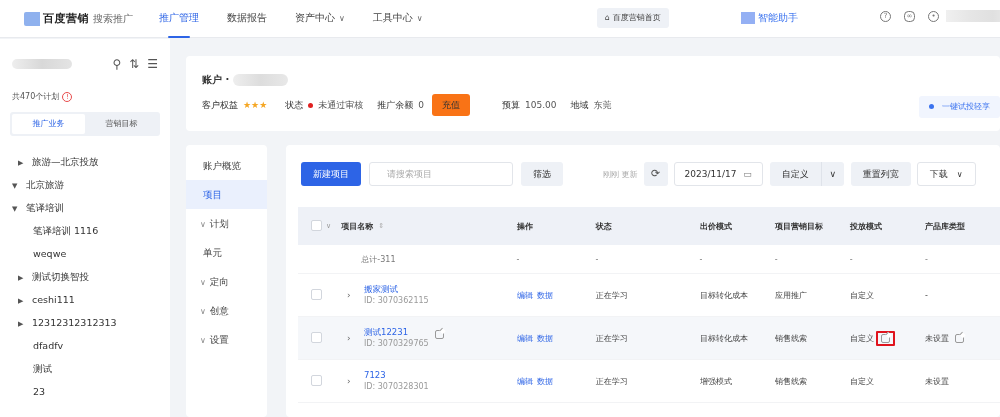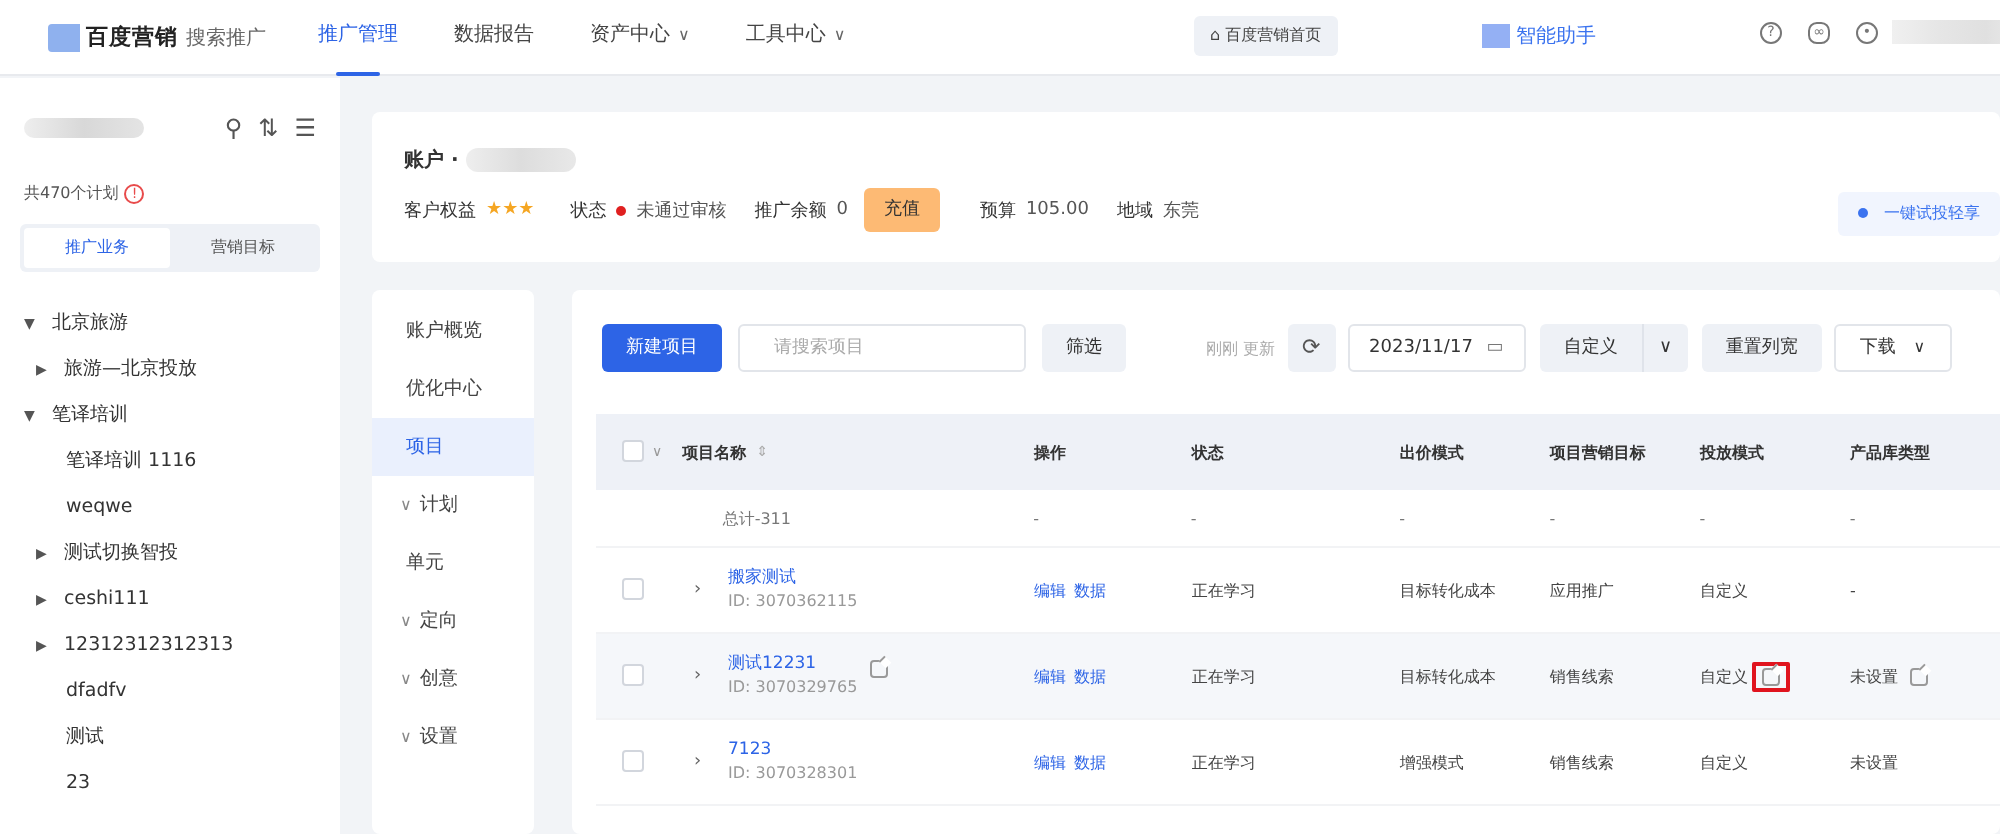--- a/index.html
+++ b/index.html
@@ -46,21 +46,21 @@
 
   
   .account { position: absolute; left: 186px; top: 56px; width: 814px; height: 75px; background: #fff; border-radius: 4px; }
   .acct-title { position: absolute; left: 16px; top: 17px; font-size: 10px; color: #333; font-weight: bold; display: flex; align-items: center; }
   .acct-blur { width: 55px; height: 12px; background: linear-gradient(90deg,#eee,#ddd,#e8e8e8); border-radius: 6px; margin-left: 4px; }
   .acct-row { position: absolute; left: 16px; top: 39px; height: 20px; display: flex; align-items: center; font-size: 9px; }
   .acct-label { font-weight: normal; color: #333; margin-right: 5px; }
   .acct-val { color: #555; margin-right: 14px; }
   .stars { color: #f5a623; font-size: 9px; letter-spacing: 0; margin-right: 18px; }
   .dot-red { display: inline-block; width: 5px; height: 5px; border-radius: 50%; background: #e02020; margin-right: 5px; }
-  .recharge { height: 22px; padding: 0 10px; background: #fdba74; border-radius: 3px; line-height: 22px; color: #333; margin-right: 20px; cursor: pointer; margin-left: -6px; }
+  .recharge { height: 22px; padding: 0 10px; background: #f97316; border-radius: 3px; line-height: 22px; color: #333; margin-right: 32px; cursor: pointer; margin-left: -6px; }
   .oneclick { position: absolute; right: 0; top: 40px; height: 22px; padding: 0 10px; background: #f1f5fe; border-radius: 3px; line-height: 22px; font-size: 8px; color: #3b73ef; }
   .oneclick .bdot { display: inline-block; width: 5px; height: 5px; background: #3b73ef; border-radius: 50%; margin-right: 5px; vertical-align: middle; }
 
   
   .subnav { position: absolute; left: 186px; top: 145px; width: 81px; height: 272px; background: #fff; border-radius: 4px; padding-top: 6px; }
   .subnav-item { height: 29px; line-height: 29px; padding-left: 17px; font-size: 9.5px; color: #444; cursor: pointer; }
   .subnav-item.active { background: #eaf0fd; color: #2d64e6; }
   .subnav-item .chev { font-size: 8px; color: #888; margin-left: -3px; margin-right: 4px; }
 
   
@@ -149,22 +149,22 @@
   </div>
   <div class="plan-count">
     <span>共470个计划</span>
     <span class="warn">!</span>
   </div>
   <div class="seg">
     <div class="seg-item active">推广业务</div>
     <div class="seg-item">营销目标</div>
   </div>
   <div class="tree">
+    <div class="tree-item l1"><span class="tri">▶</span><span>旅游—北京投放</span></div>
     <div class="tree-item l0"><span class="tri">▼</span><span>北京旅游</span></div>
-    <div class="tree-item l1"><span class="tri">▶</span><span>旅游—北京投放</span></div>
     <div class="tree-item l0"><span class="tri">▼</span><span>笔译培训</span></div>
     <div class="tree-item l2"><span>笔译培训 1116</span></div>
     <div class="tree-item l2"><span>weqwe</span></div>
     <div class="tree-item l1"><span class="tri">▶</span><span>测试切换智投</span></div>
     <div class="tree-item l1"><span class="tri">▶</span><span>ceshi111</span></div>
     <div class="tree-item l1"><span class="tri">▶</span><span>12312312312313</span></div>
     <div class="tree-item l2"><span>dfadfv</span></div>
     <div class="tree-item l2"><span>测试</span></div>
     <div class="tree-item l2"><span>23</span></div>
   </div>
@@ -190,21 +190,20 @@
     <span class="acct-val">东莞</span>
   </div>
   <div class="oneclick">
     <span class="bdot"></span>
     <span>一键试投轻享</span>
   </div>
 </div>
 
 <div class="subnav">
   <div class="subnav-item"><span>账户概览</span></div>
-  <div class="subnav-item"><span>优化中心</span></div>
   <div class="subnav-item active"><span>项目</span></div>
   <div class="subnav-item"><span class="chev">∨</span><span>计划</span></div>
   <div class="subnav-item"><span>单元</span></div>
   <div class="subnav-item"><span class="chev">∨</span><span>定向</span></div>
   <div class="subnav-item"><span class="chev">∨</span><span>创意</span></div>
   <div class="subnav-item"><span class="chev">∨</span><span>设置</span></div>
 </div>
 
 <div class="main">
   <div class="toolbar">

